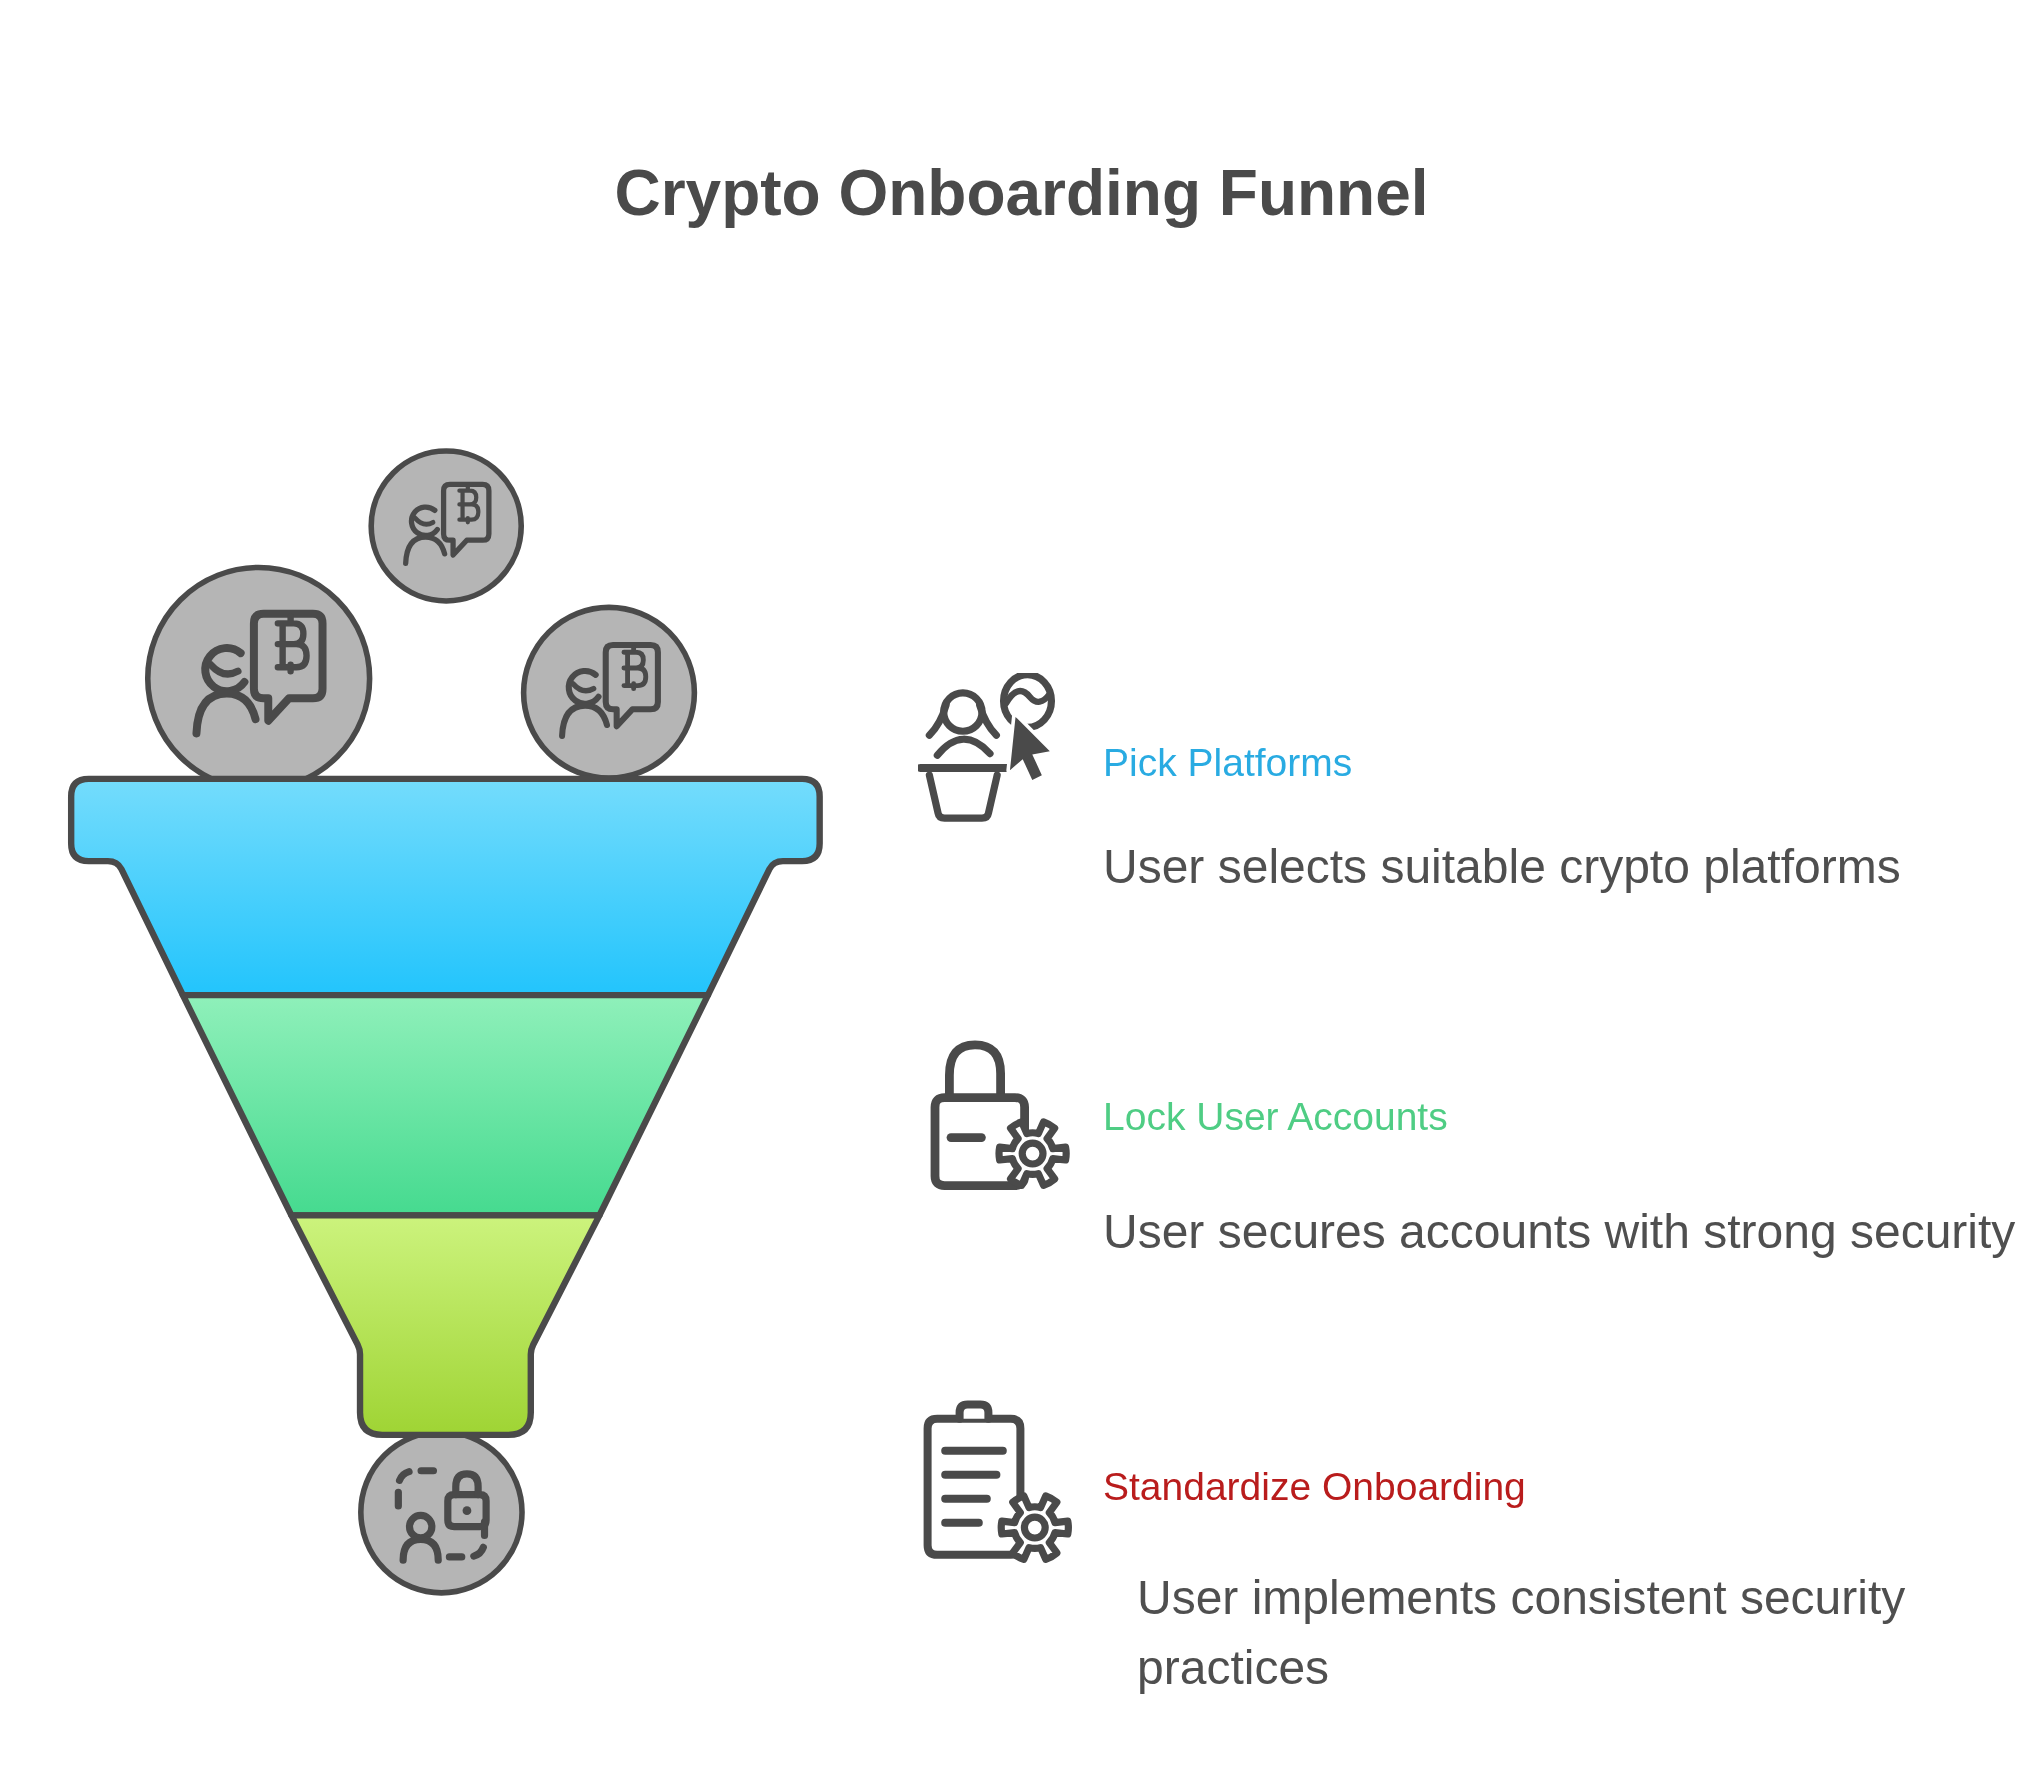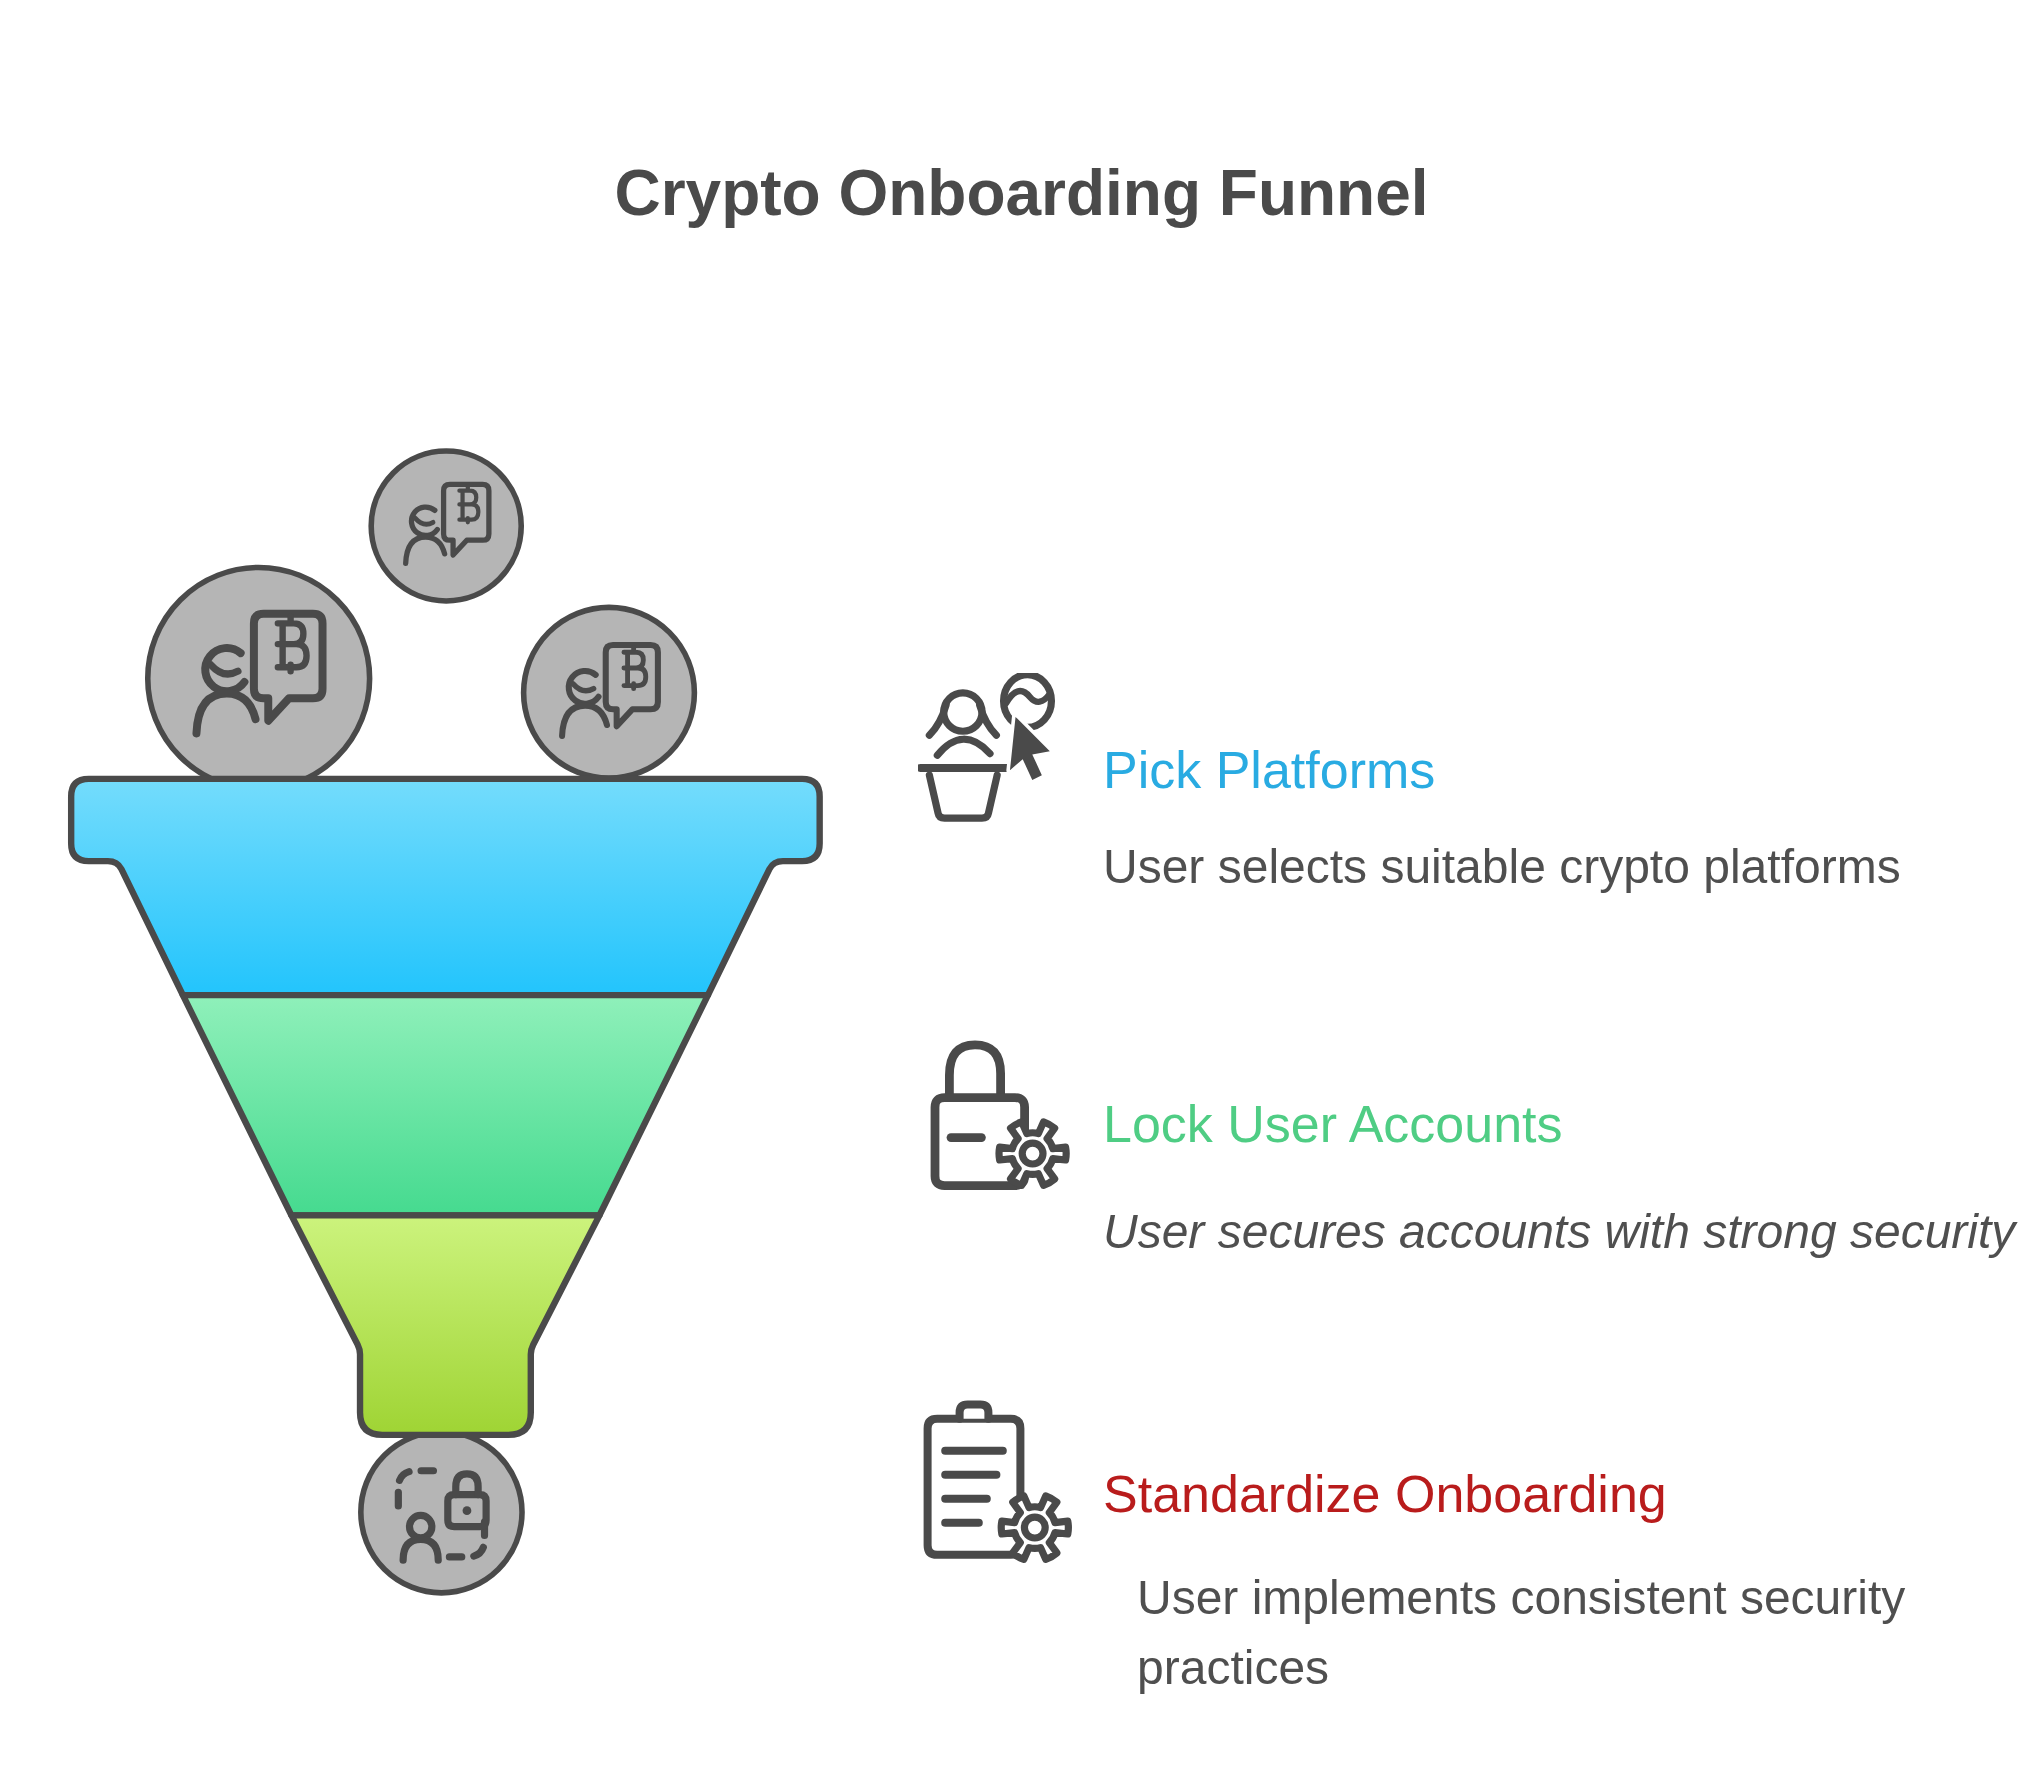--- a/index.html
+++ b/index.html
@@ -1,21 +1,21 @@
 <!DOCTYPE html>
 <html style="font-size:12.8px"><head>
 <meta charset="utf-8">
 <style>
   html,body{margin:0;padding:0;background:#ffffff;}
   body{width:2043px;height:1792px;position:relative;overflow:hidden;
        font-family:"Liberation Sans", sans-serif;}
   .abs{position:absolute;}
   #title{left:0;top:156px;width:2043px;text-align:center;
          font-size:64px;font-weight:bold;color:#4a4a4a;letter-spacing:0;}
-  .heading{font-size:52px;font-weight:400;line-height:1.15;white-space:nowrap;}
+  .heading{font-size:39px;font-weight:400;line-height:1.15;white-space:nowrap;}
   .desc{font-size:48px;font-weight:400;color:#4f4f4f;line-height:1.45;}
   .desc.narrow{max-width:806px;}
   .s{fill:none;stroke:#4a4a4a;stroke-linecap:round;stroke-linejoin:round;}
   .ink{fill:#4a4a4a;stroke:none;}
   .coin{fill:#b5b5b5;stroke:#4a4a4a;stroke-width:7;}
   .stage{stroke:#4a4a4a;stroke-width:8;stroke-linejoin:round;}
   .gearbody{fill:#ffffff;stroke:#4a4a4a;stroke-width:9;stroke-linejoin:round;}
   .dash{stroke-dasharray:17 15;}
   .whalo{fill:#ffffff;stroke:#ffffff;stroke-width:9;stroke-linejoin:round;}
 </style>
@@ -117,21 +117,21 @@
 <div class="abs heading" style="left: 1103px; top: 741px; color: rgb(41, 171, 226);">Pick Platforms</div>
 <div class="abs desc" style="left:1103px;top:832px;">User selects suitable crypto platforms</div>
 
 <svg class="abs" style="left:919px;top:1032px;" width="156" height="164" viewBox="0 0 195 205">
   <path class="s" stroke-width="11" d="M38,82 V54 Q38,16 70,16 Q102,16 102,52 V82"></path>
   <path class="s" stroke-width="11" d="M32,82 H120 Q132,82 132,94 L132,180 Q132,192 120,192 H32 Q20,192 20,180 L20,94 Q20,82 32,82 Z"></path>
   <path class="s" stroke-width="11" d="M40,132 H78"></path>
   <use href="#gearShape" transform="translate(142,152)"></use>
 </svg>
 <div class="abs heading" style="left: 1103px; top: 1095px; color: rgb(79, 205, 132);">Lock User Accounts</div>
-<div class="abs desc" style="left:1103px;top:1197px;font-style:italic;">User secures accounts with strong security</div>
+<div class="abs desc" style="left:1103px;top:1197px;">User secures accounts with strong security</div>
 
 <svg class="abs" style="left:918px;top:1398px;" width="160" height="172" viewBox="0 0 200 215">
   <path class="s" stroke-width="10" d="M24,26 H116 Q128,26 128,38 V184 Q128,196 116,196 H24 Q12,196 12,184 V38 Q12,26 24,26 Z"></path>
   <path class="s" stroke-width="10" style="fill:#ffffff" d="M52,26 V18 Q52,8 62,8 H78 Q88,8 88,18 V26"></path>
   <path class="s" stroke-width="10" d="M34,66 H106 M34,96 H98 M34,126 H86 M34,156 H76"></path>
   <use href="#gearShape" transform="translate(146,162)"></use>
 </svg>
 <div class="abs heading" style="left: 1103px; top: 1465px; color: #b91c1c;">Standardize Onboarding</div>
 <div class="abs desc narrow" style="left:1137px;top:1563px;">User implements consistent security practices</div>
 

